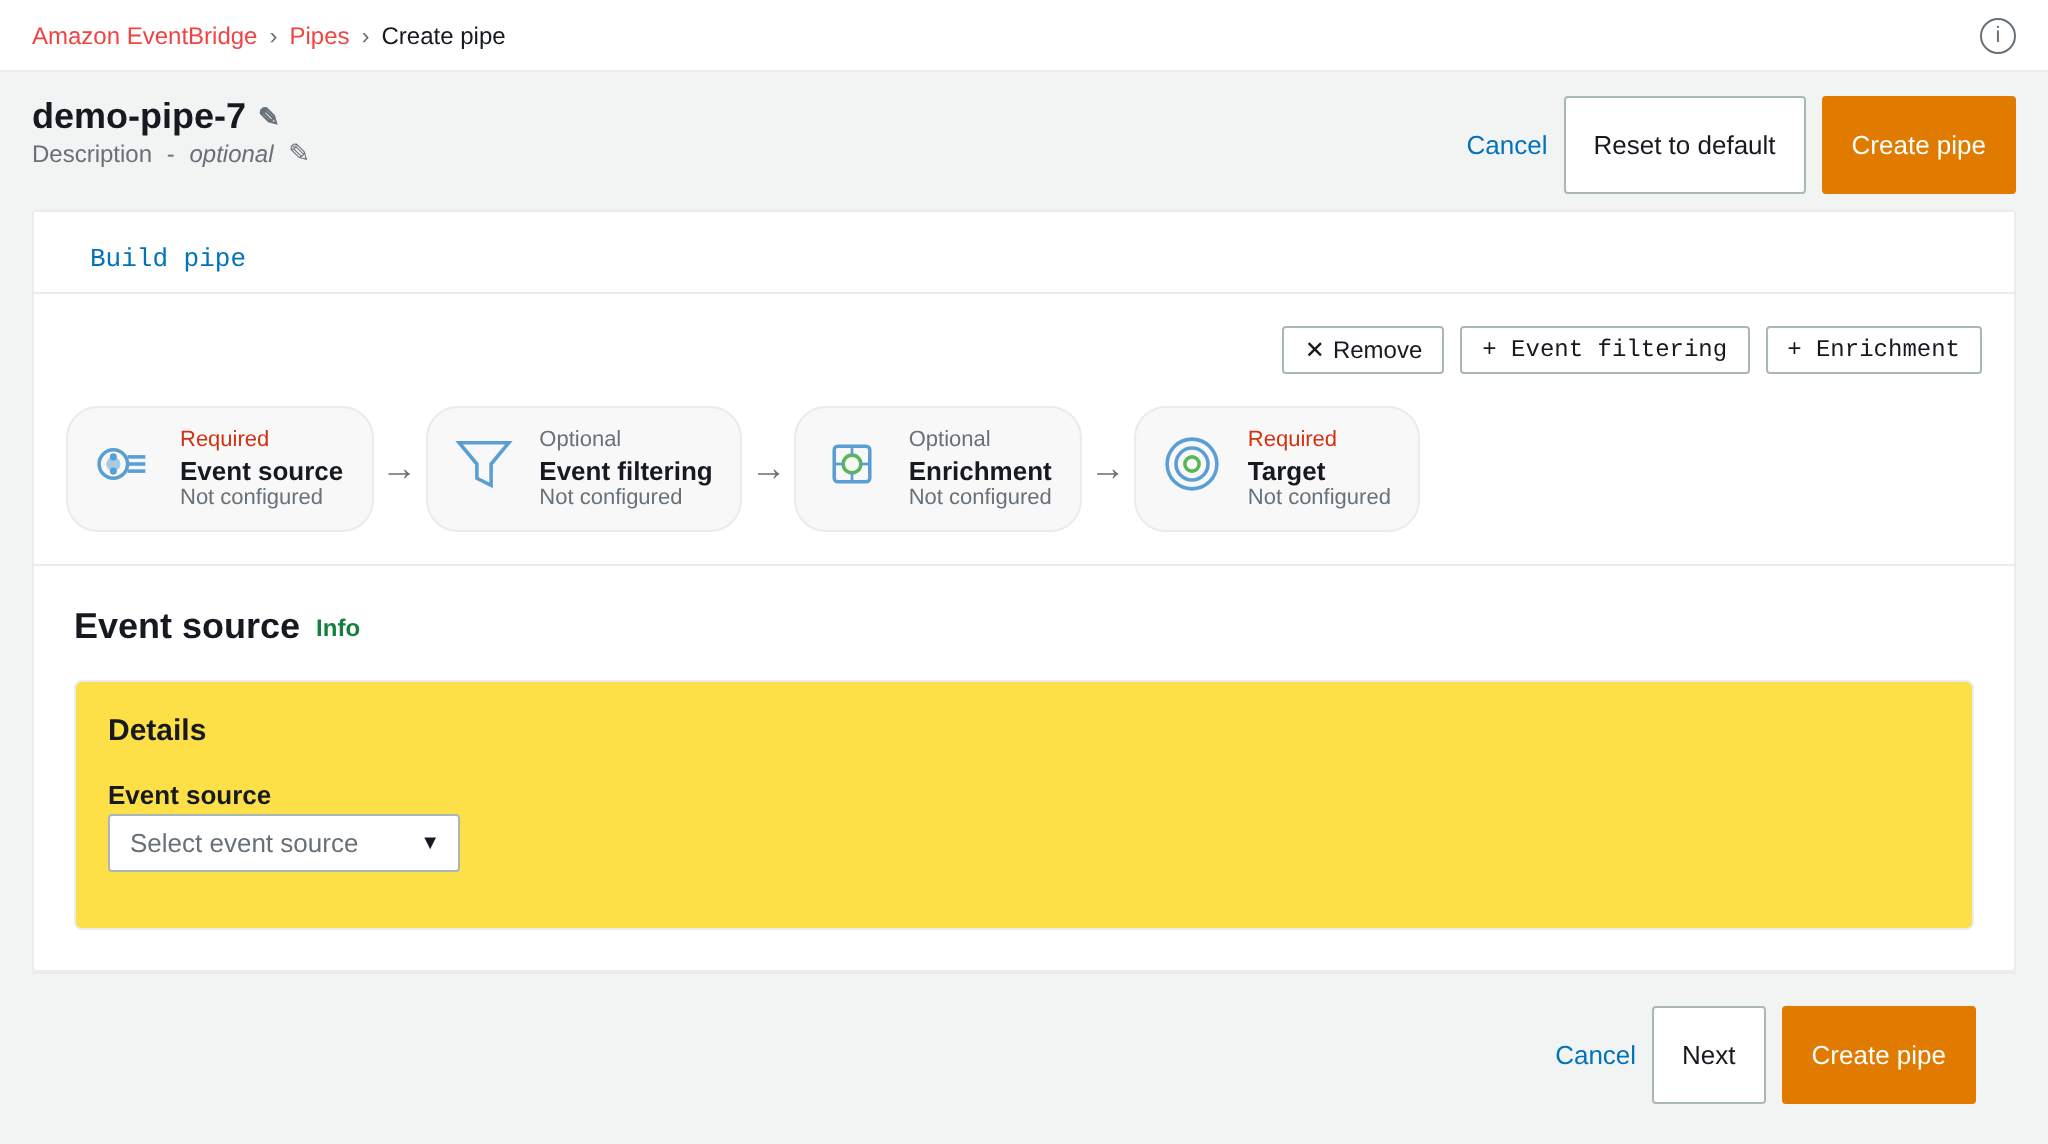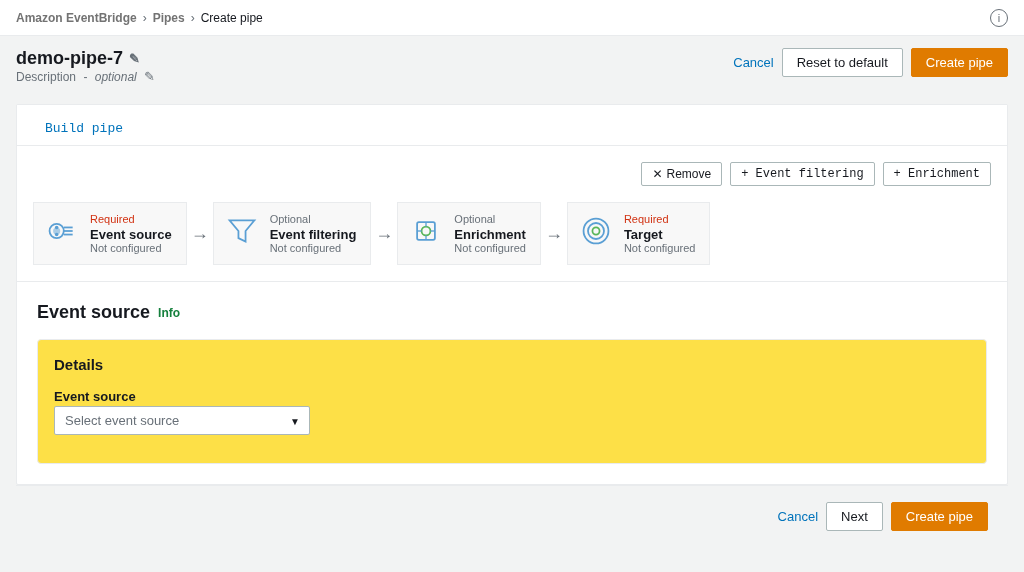--- a/index.html
+++ b/index.html
@@ -18,23 +18,22 @@
       align-items: center;
       justify-content: space-between;
     }
     .breadcrumb {
       display: flex;
       align-items: center;
       gap: 6px;
       font-size: 12px;
     }
     .breadcrumb a {
-      color: #737373;
+      color: #ef4444;
       text-decoration: none;
-      font-weight: bold;
     }
     .breadcrumb-sep {
       color: #687078;
     }
     .breadcrumb-current {
       color: #16191f;
     }
     .info-icon {
       width: 18px; height: 18px;
       border: 1px solid #687078;
@@ -60,21 +59,21 @@
       font-size: 12px;
       color: #687078;
       margin-bottom: 12px;
     }
     .header-actions {
       display: flex;
       gap: 8px;
       align-items: center;
     }
     .btn {
-      padding: 6px 14px;
+      padding: 16px 14px;
       font-size: 13px;
       border-radius: 2px;
       cursor: pointer;
       border: 1px solid transparent;
     }
     .btn-cancel {
       background: transparent;
       border: none;
       color: #0073bb;
       cursor: pointer;
@@ -163,21 +162,21 @@
       align-items: center;
       gap: 0;
       overflow-x: auto;
     }
     .pipeline-step {
       display: flex;
       flex-direction: column;
       align-items: flex-start;
       background: #f8f8f8;
       border: 1px solid #e9ebed;
-      border-radius: 0;
+      border-radius: 16px;
       padding: 10px 14px 10px 10px;
       min-width: 140px;
       position: relative;
       cursor: pointer;
     }
     .step-inner {
       display: flex;
       align-items: flex-start;
       gap: 10px;
     }
@@ -254,21 +253,21 @@
       margin-bottom: 2px;
     }
     .form-sublabel {
       font-size: 12px;
       color: #687078;
       margin-bottom: 6px;
     }
     .select-wrapper {
       position: relative;
       display: inline-block;
-      width: 256px;
+      width: 176px;
     }
     .form-select {
       width: 100%;
       padding: 6px 30px 6px 10px;
       font-size: 13px;
       border: 1px solid #aab7b8;
       border-radius: 2px;
       background: #fff;
       appearance: none;
       color: #687078;

